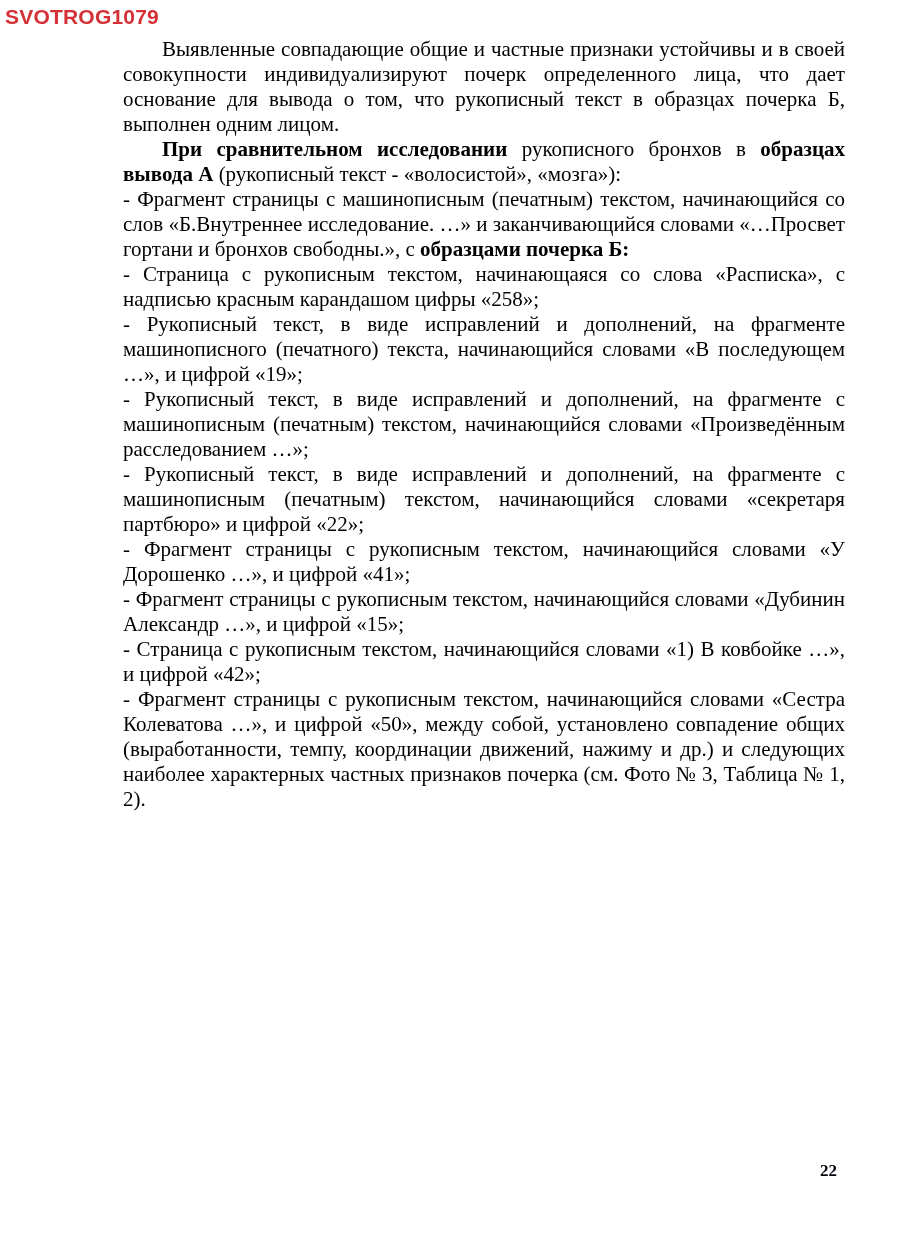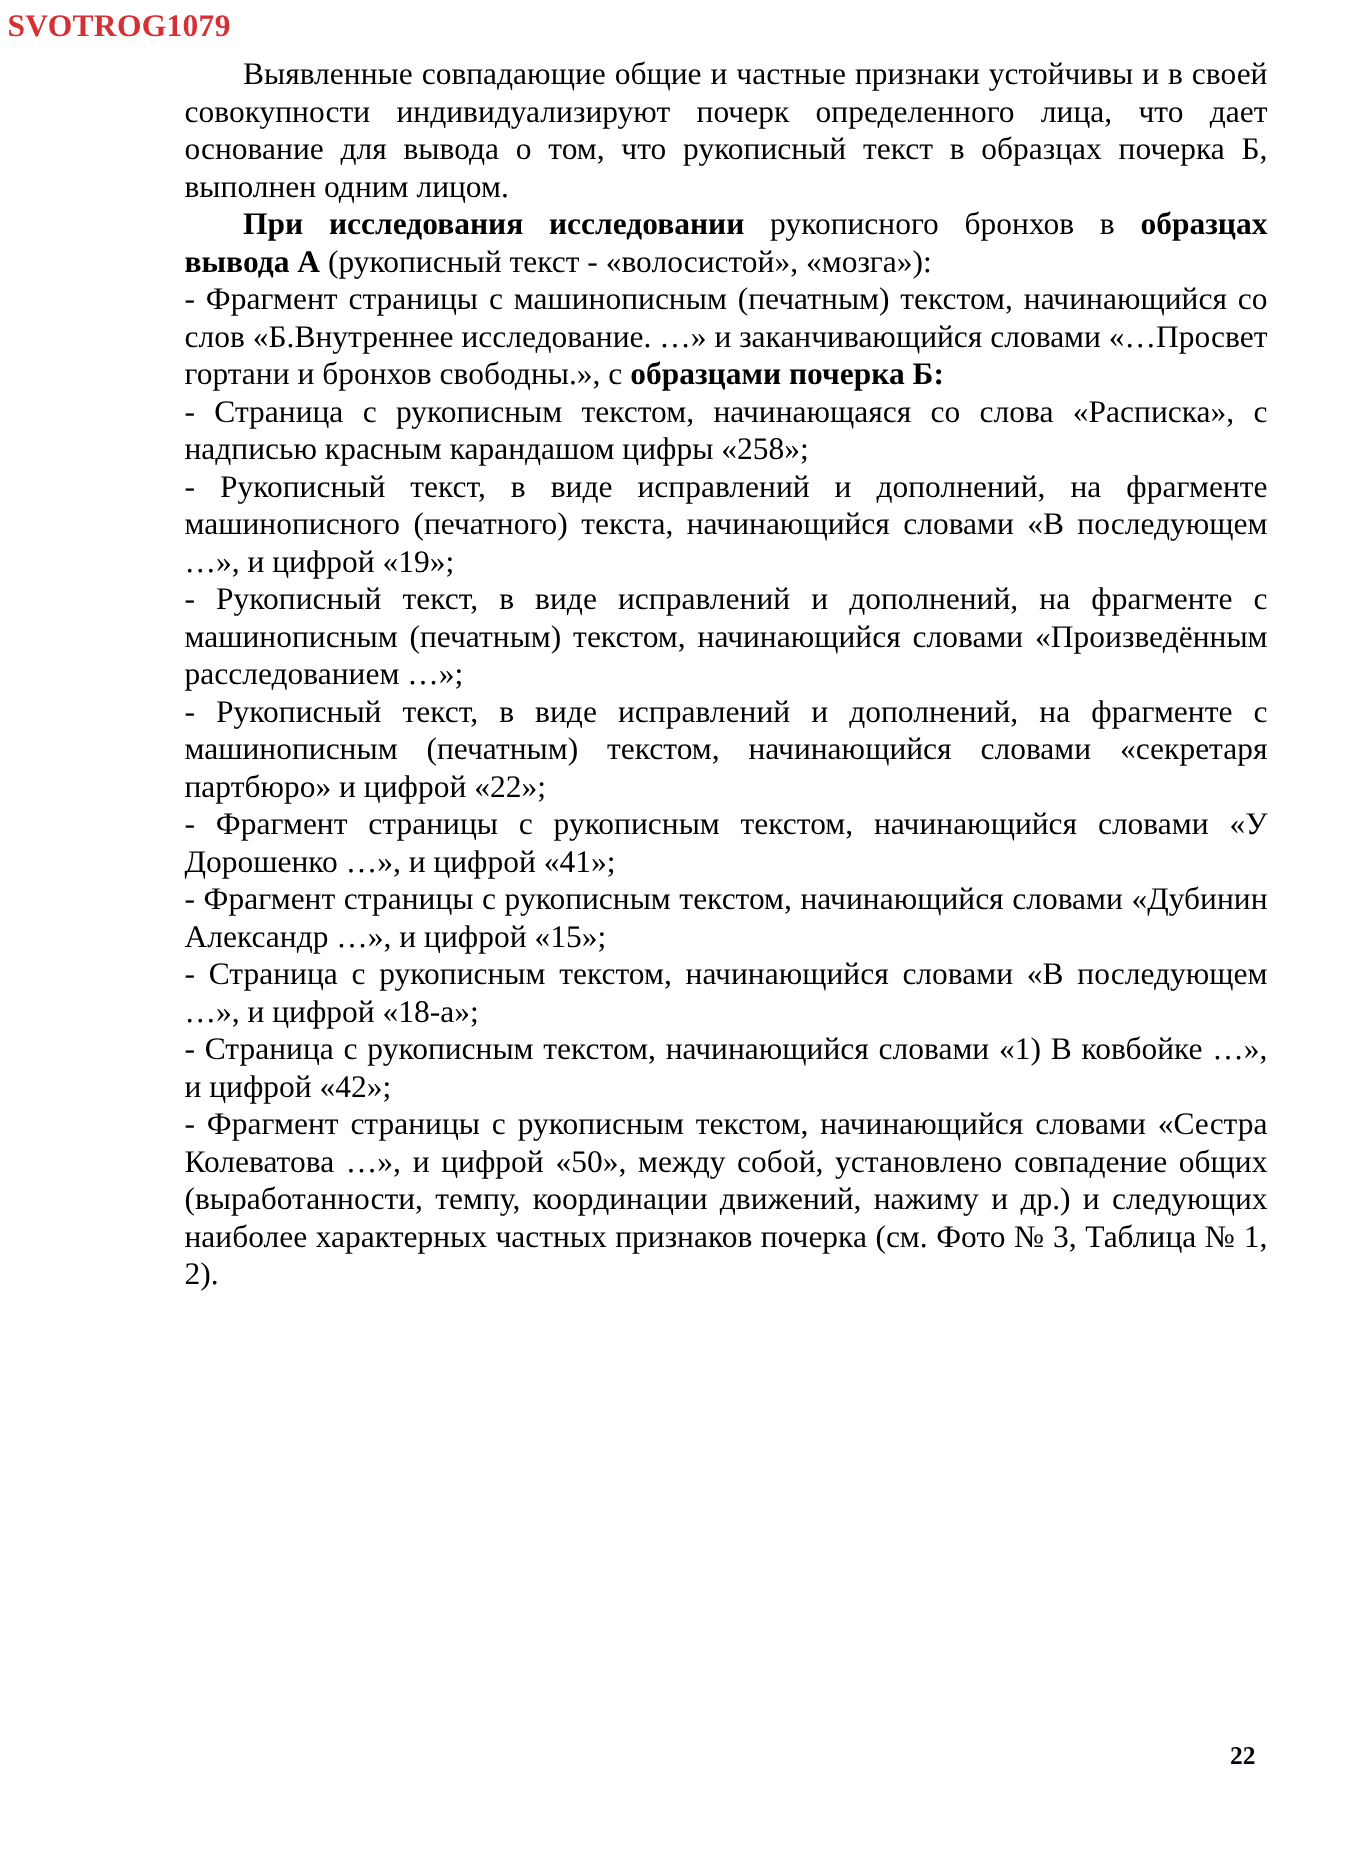--- a/index.html
+++ b/index.html
@@ -7,21 +7,21 @@
     position: relative;
     width: 902px;
     height: 1238px;
     background: #ffffff;
     overflow: hidden;
   }
   .watermark {
     position: absolute;
     left: 5px;
     top: 5px;
-    font-family: Liberation Serif, serif;
+    font-family: Liberation Sans, sans-serif;
     font-weight: 700;
     font-size: 21px;
     letter-spacing: 0.2px;
     color: #d43035;
     user-select: none;
   }
   .doc-body {
     position: absolute;
     left: 123px;
     top: 37px;
@@ -47,27 +47,26 @@
   }
 </style>
 </head>
 <body>
 
 <div class="page">
   <div class="watermark">SVOTROG1079</div>
 
   <div class="doc-body">
       <p class="para indent"><span class="">Выявленные совпадающие общие и частные признаки устойчивы и в своей совокупности индивидуализируют почерк определенного лица, что дает основание для вывода о том, что рукописный текст в образцах почерка Б, выполнен одним лицом.</span></p>
-      <p class="para indent"><span class="bold">При исследования исследовании</span><span class=""> рукописного бронхов в </span><span class="bold">образцах вывода А</span><span class=""> (рукописный текст - «волосистой», «мозга»):</span></p>
+      <p class="para indent"><span class="bold">При сравнительном исследовании</span><span class=""> рукописного бронхов в </span><span class="bold">образцах вывода А</span><span class=""> (рукописный текст - «волосистой», «мозга»):</span></p>
       <p class="para"><span class="">- Фрагмент страницы с машинописным (печатным) текстом, начинающийся со слов «Б.Внутреннее исследование. …» и заканчивающийся словами «…Просвет гортани и бронхов свободны.», с </span><span class="bold">образцами почерка Б:</span></p>
       <p class="para"><span class="">- Страница с рукописным текстом, начинающаяся со слова «Расписка», с надписью красным карандашом цифры «258»;</span></p>
       <p class="para"><span class="">- Рукописный текст, в виде исправлений и дополнений, на фрагменте машинописного (печатного) текста, начинающийся словами «В последующем …», и цифрой «19»;</span></p>
       <p class="para"><span class="">- Рукописный текст, в виде исправлений и дополнений, на фрагменте с машинописным (печатным) текстом, начинающийся словами «Произведённым расследованием …»;</span></p>
       <p class="para"><span class="">- Рукописный текст, в виде исправлений и дополнений, на фрагменте с машинописным (печатным) текстом, начинающийся словами «секретаря партбюро» и цифрой «22»;</span></p>
       <p class="para"><span class="">- Фрагмент страницы с рукописным текстом, начинающийся словами «У Дорошенко …», и цифрой «41»;</span></p>
       <p class="para"><span class="">- Фрагмент страницы с рукописным текстом, начинающийся словами «Дубинин Александр …», и цифрой «15»;</span></p>
-      <p class="para"><span class="">- Страница с рукописным текстом, начинающийся словами «В последующем …», и цифрой «18-а»;</span></p>
       <p class="para"><span class="">- Страница с рукописным текстом, начинающийся словами «1) В ковбойке …», и цифрой «42»;</span></p>
       <p class="para"><span class="">- Фрагмент страницы с рукописным текстом, начинающийся словами «Сестра Колеватова …», и цифрой «50», между собой, установлено совпадение общих (выработанности, темпу, координации движений, нажиму и др.) и следующих наиболее характерных частных признаков почерка (см. Фото № 3, Таблица № 1, 2).</span></p>
     </div>
 
   <div class="page-number">22</div>
 </div>
 
 </body></html>

